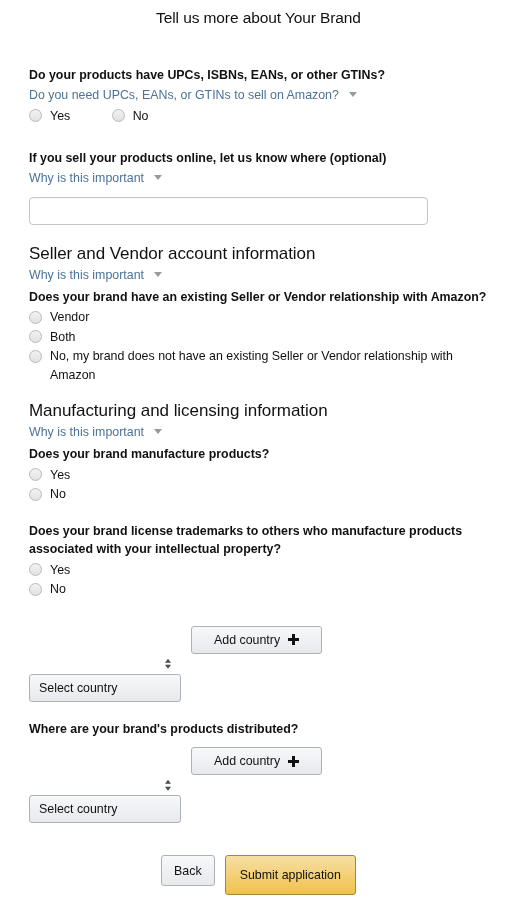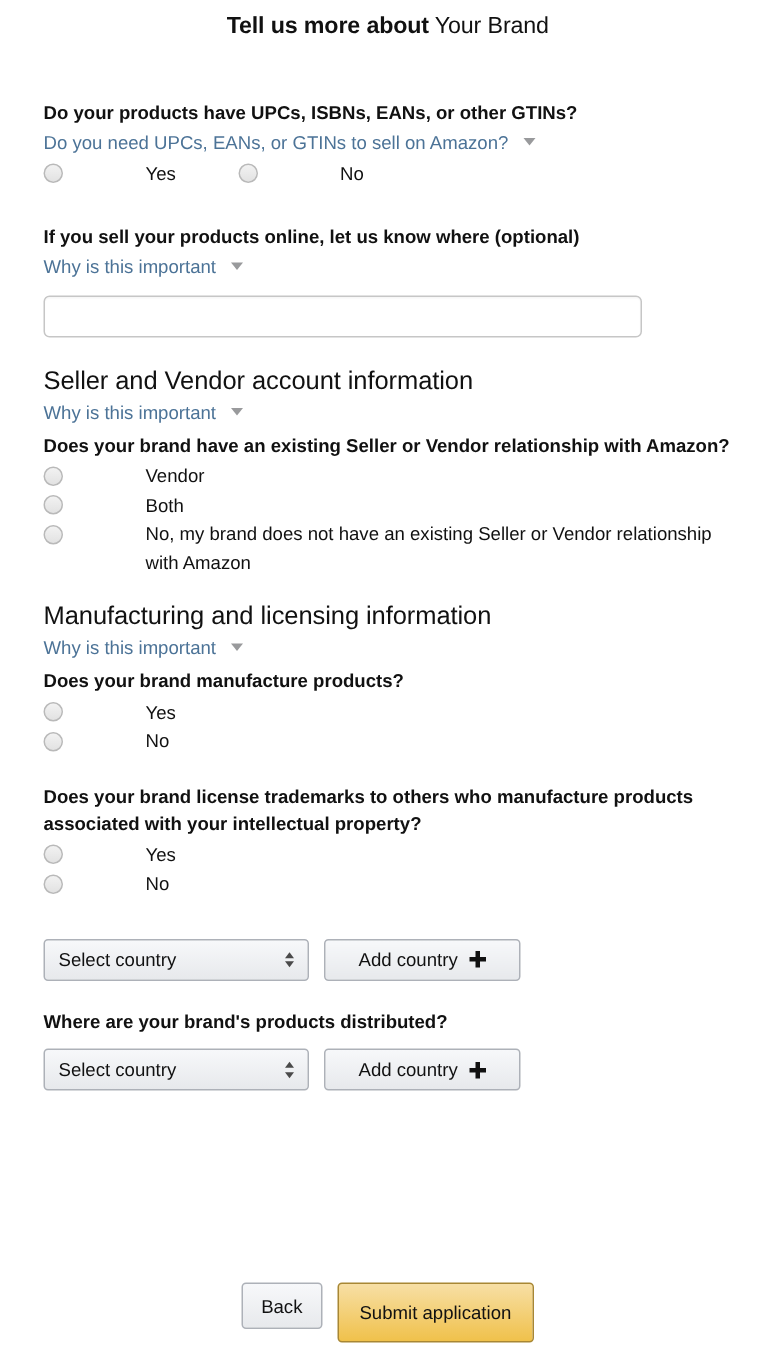--- a/index.html
+++ b/index.html
@@ -17,21 +17,21 @@
   .page { width: 517px; height: 900px; position: relative; }
 
   
   .page-title {
     text-align: center;
     font-size: 15.5px;
     color: #111111;
     padding-top: 9px;
     letter-spacing: -0.1px;
   }
-  .page-title .t-bold { font-weight: bold; }
+  .page-title .t-bold { font-weight: normal; }
   .page-title .t-reg  { font-weight: normal; }
 
   
   .content {
     position: absolute;
     left: 29px;
     top: 66px;
     width: 460px;
   }
 
@@ -73,21 +73,20 @@
 
   
   .radio-group { margin-top: 2px; }
   .radio-group.inline { white-space: nowrap; }
   .radio-opt {
     display: flex;
     align-items: flex-start;
     line-height: 18.5px;
     margin-top: 1px;
     cursor: pointer;
-    gap: 47px;
   }
   .radio-group.inline .radio-opt {
     display: inline-flex;
     vertical-align: top;
   }
   .radio-group.inline .radio-opt + .radio-opt { margin-left: 37px; }
   .radio-dot {
     width: 13px; height: 13px;
     flex: 0 0 13px;
     border-radius: 50%;
@@ -119,34 +118,35 @@
     box-shadow: inset 0 1px 1px rgba(0,0,0,0.04);
   }
 
   
   .country-row {
     display: flex;
     align-items: flex-start;
     margin-top: 9px;
   }
   .country-select {
-    width: 177px;
+    width: 152px;
     height: 28px;
     border: 1px solid #adb1b8;
     border-radius: 3px;
     background: linear-gradient(#f7f8fa, #e7e9ec);
     font-family: "Liberation Sans", sans-serif;
     font-size: 12.4px;
     color: #111111;
     padding: 0 22px 0 9px;
     appearance: none;
     -webkit-appearance: none;
     outline: none;
     cursor: pointer;
     position: relative;
+    margin-top: 48px;
   }
   .select-wrap { position: relative; display: inline-block; }
   .select-arrows {
     position: absolute;
     right: 10px; top: 50%;
     transform: translateY(-50%);
     pointer-events: none;
     display: flex;
     flex-direction: column;
     align-items: center;

